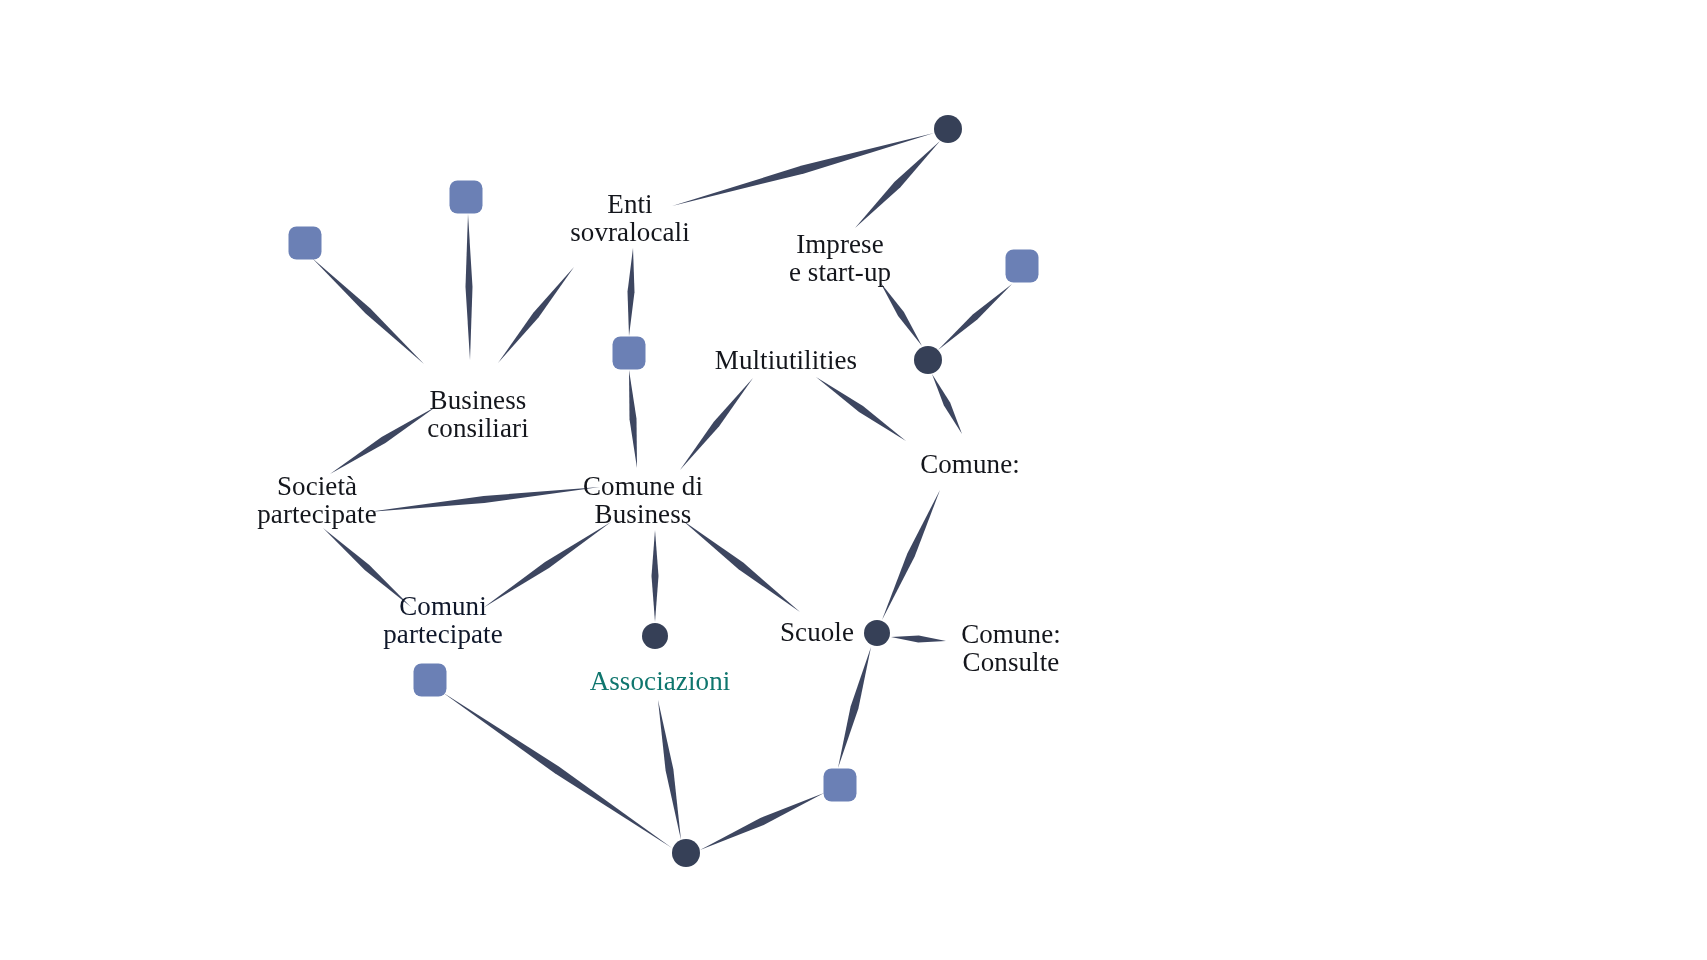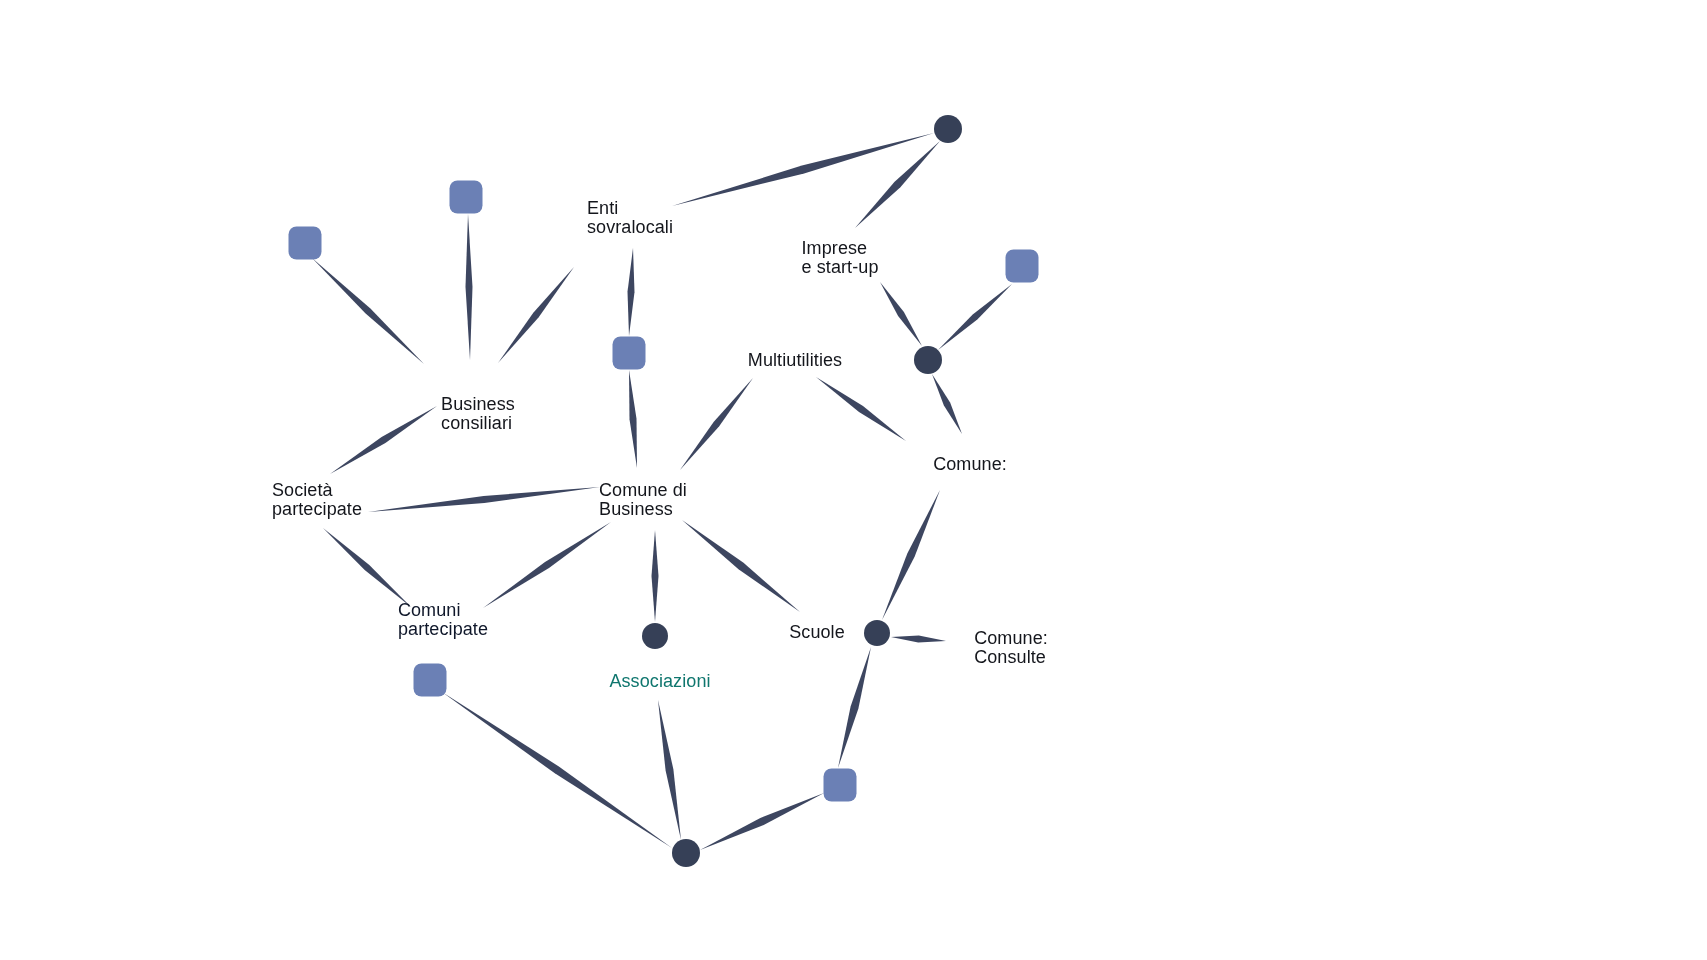--- a/index.html
+++ b/index.html
@@ -21,23 +21,24 @@
   #graph-svg {
     position: absolute;
     left: 0;
     top: 0;
     width: 1707px;
     height: 960px;
     display: block;
   }
   .node-label {
     position: absolute;
+    text-align: center;
     color: #14161c;
-    font-family: Liberation Sans, sans-serif;
-    font-size: 18px;
+    font-family: Liberation Serif, serif;
+    font-size: 27px;
     line-height: 1.05;
     white-space: pre;
     transform: translate(-50%, -50%);
     pointer-events: auto;
     letter-spacing: 0.1px;
   }
 </style>
 </head>
 <body>
 
@@ -82,21 +83,21 @@
         <circle cx="928" cy="360" r="14" fill="#364057"></circle>
         <circle cx="655" cy="636" r="13" fill="#364057"></circle>
         <circle cx="877" cy="633" r="13" fill="#364057"></circle>
         <circle cx="686" cy="853" r="14" fill="#364057"></circle>
       </g>
   </svg>
   <div id="labels-layer">
       <div class="node-label" style="left: 630px; top: 218px; color: rgb(20, 22, 28);"><div>Enti</div><div>sovralocali</div></div>
       <div class="node-label" style="left: 840px; top: 258px; color: rgb(20, 22, 28);"><div>Imprese</div><div>e start-up</div></div>
       <div class="node-label" style="left: 478px; top: 385px; color: rgb(20, 22, 28); margin-top: 29px;"><div>Business</div><div>consiliari</div></div>
-      <div class="node-label" style="left: 786px; top: 360px; color: rgb(20, 22, 28); margin-left: 9px;"><div>Multiutilities</div></div>
+      <div class="node-label" style="left: 786px; top: 360px; color: rgb(20, 22, 28);"><div>Multiutilities</div></div>
       <div class="node-label" style="left: 970px; top: 464px; color: rgb(20, 22, 28);"><div>Comune:</div></div>
       <div class="node-label" style="left: 317px; top: 500px; color: rgb(20, 22, 28);"><div>Società</div><div>partecipate</div></div>
       <div class="node-label" style="left: 643px; top: 500px; color: rgb(20, 22, 28);"><div>Comune di</div><div>Business</div></div>
       <div class="node-label" style="left: 443px; top: 620px; color: #0f172a;"><div>Comuni</div><div>partecipate</div></div>
       <div class="node-label" style="left: 817px; top: 632px; color: rgb(20, 22, 28);"><div>Scuole</div></div>
       <div class="node-label" style="left: 1011px; top: 648px; color: rgb(20, 22, 28);"><div>Comune:</div><div>Consulte</div></div>
       <div class="node-label" style="left: 660px; top: 681px; color: #0f766e;"><div>Associazioni</div></div>
     </div>
 </div>
 

